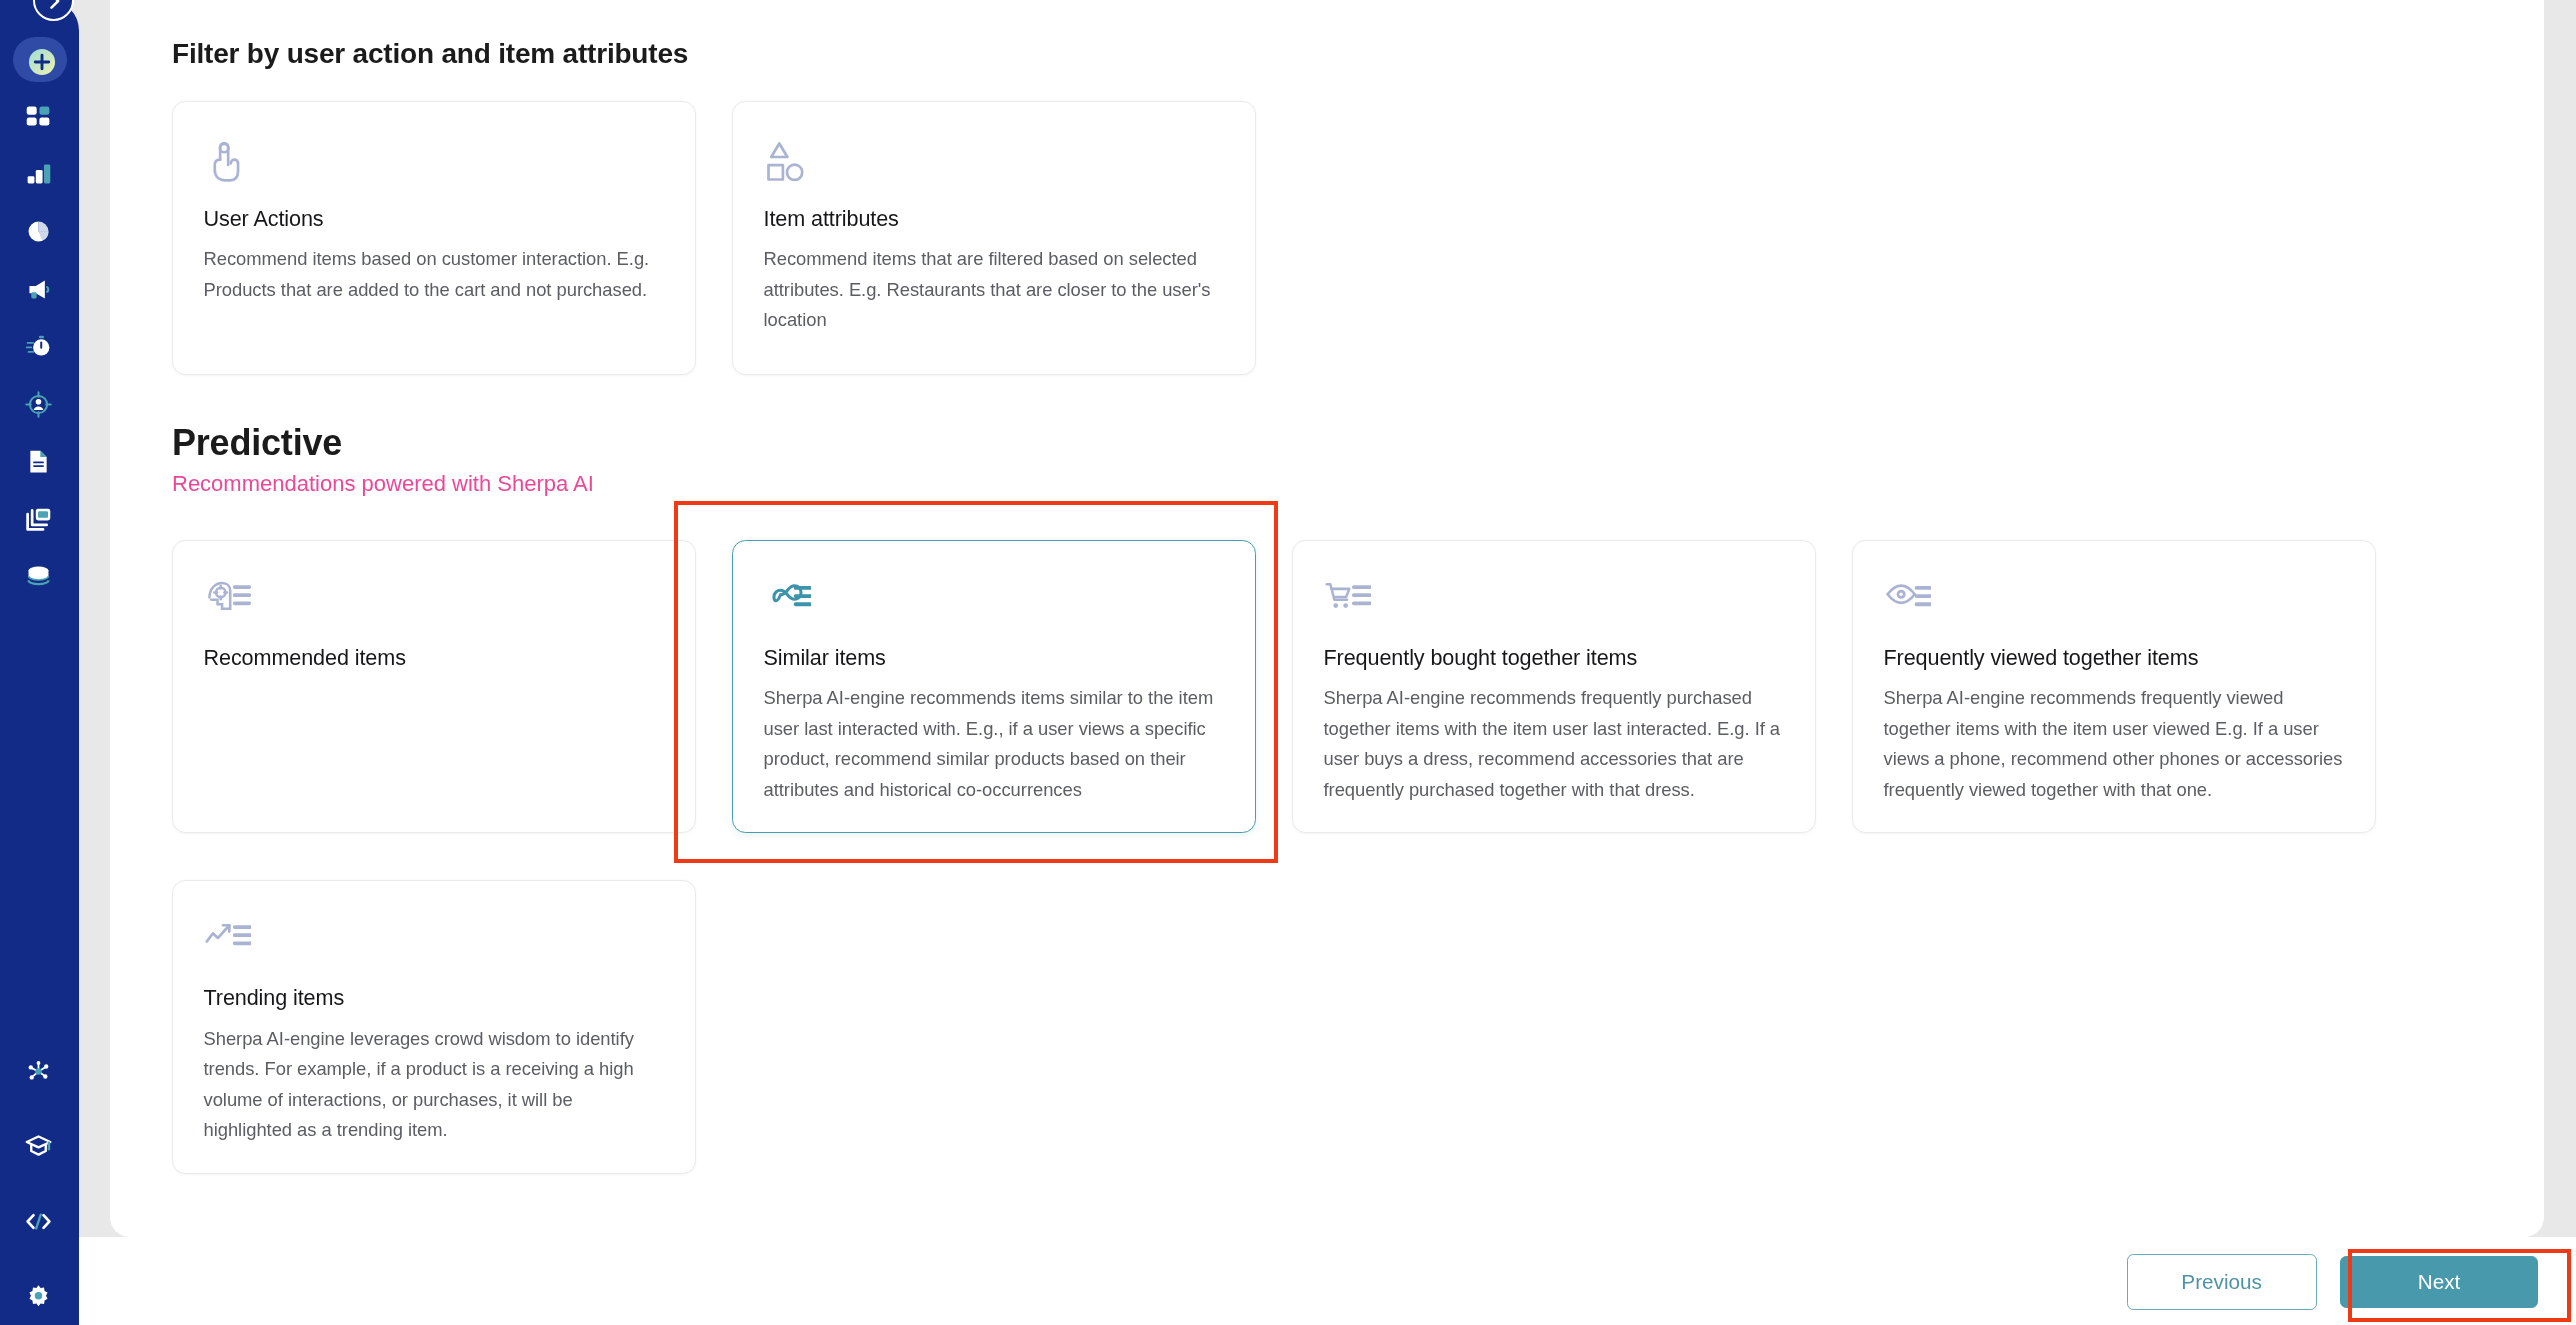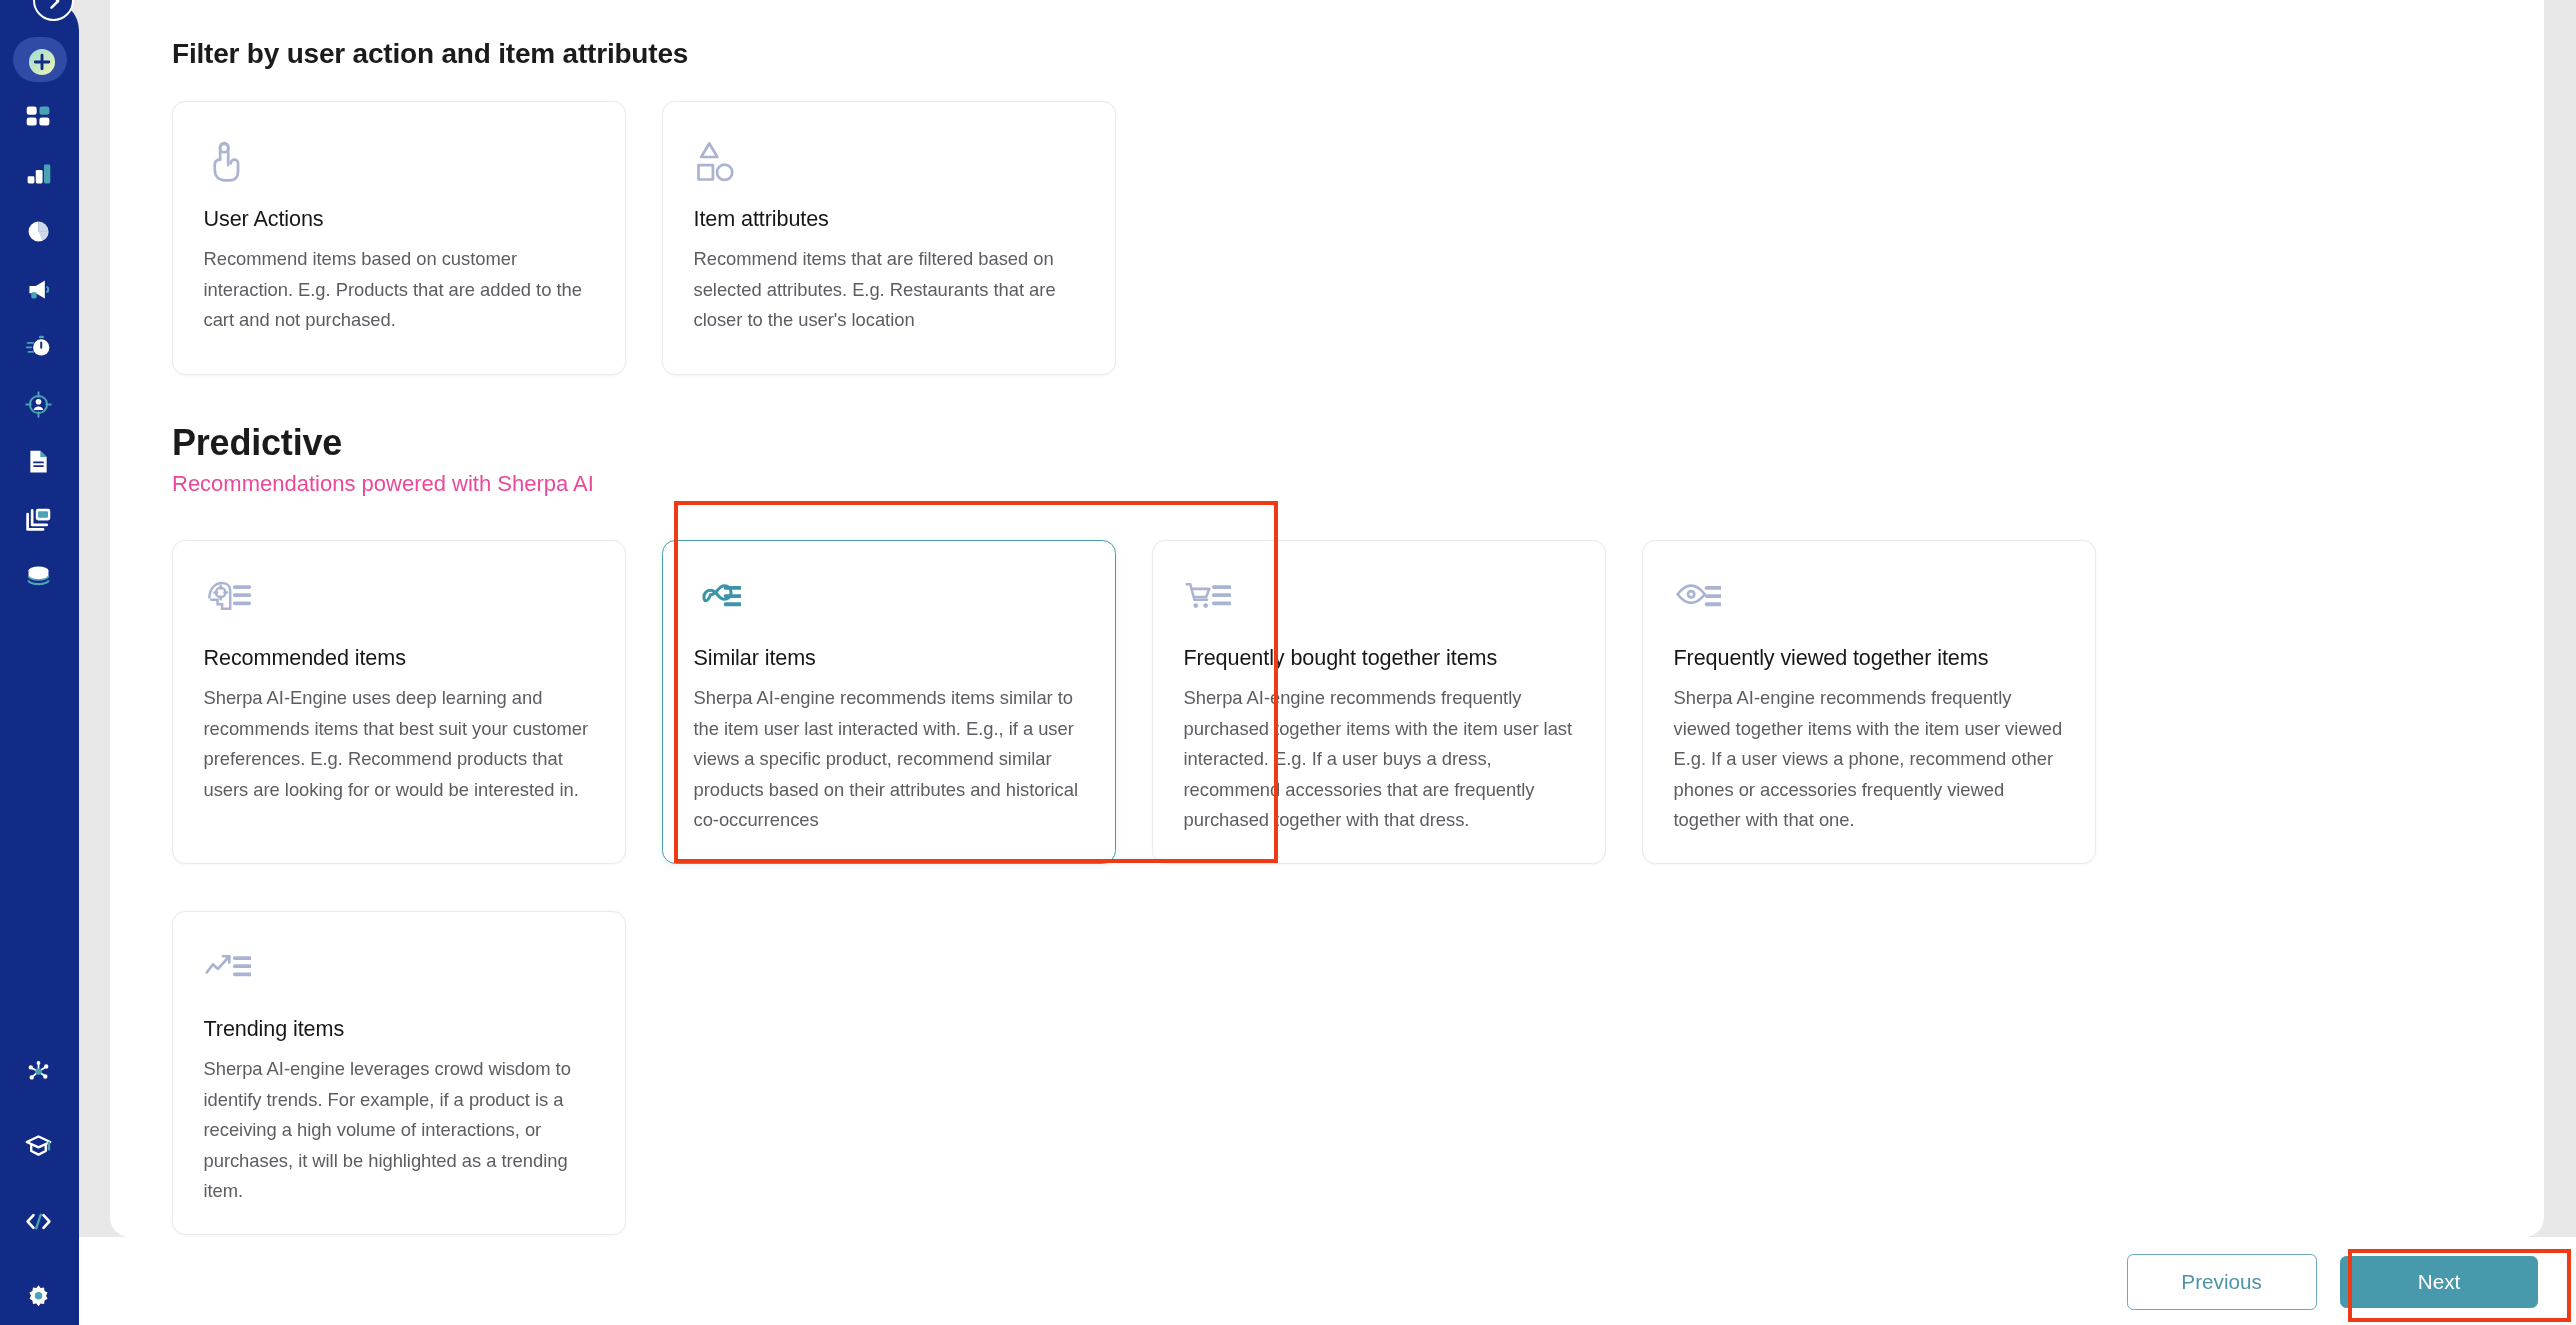--- a/index.html
+++ b/index.html
@@ -59,21 +59,21 @@
     letter-spacing:-0.2px; margin:0 0 7.2px 20px;
   }
   .sub-caption {
     font-size:22px; color:#ec4899; margin:0 0 27px 20px;
     font-weight:normal;
   }
 
   .grid { display:flex; flex-wrap:wrap; gap:0; margin-left:20px; }
 
   .card {
-    width:454px; min-height:274px;
+    width:524px; min-height:274px;
     background:#fff;
     border:1.3px solid #eaeaec;
     border-radius:13.5px;
     padding:36px 30.5px 27px 30.5px;
     margin-right:36px;
     box-shadow:0 0.9px 2.7px rgba(20,20,40,0.045);
     position:relative;
   }
   .card.tall { min-height:286px;margin-top:16px; }
   .card.selected { border:1.8px solid #4a9cb0; box-shadow:0 1.8px 7.2px rgba(74,156,176,0.13); }
@@ -334,21 +334,20 @@
           <div class="card tall">
             <div class="card-icon">
               <svg width="47" height="40" viewBox="0 0 52 44" fill="none" stroke="#aab4d2" stroke-width="2.8" stroke-linecap="round">
                 <path d="M6 22.5C6 13 12.5 6.5 20 6.5c5.5 0 9 3.5 9 8.5v20H20v-5h-5v-5H8"></path>
                 <circle cx="18.5" cy="17" r="5.2"></circle>
                 <path d="M18.5 9.5v3M18.5 21.5v3M11.5 17h3M22.5 17h3"></path>
                 <path d="M34 11h16M34 20h16M34 29h16" stroke-width="4.2"></path>
               </svg>
             </div>
             <div class="card-title">Recommended items</div>
-            <div class="card-desc">Sherpa AI-Engine uses deep learning and recommends items that best suit your customer preferences. E.g. Recommend products that users are looking for or would be interested in.</div>
           </div>
 
           <div class="card tall selected">
             <div class="card-icon">
               <svg width="47" height="40" viewBox="0 0 52 44" fill="none">
                 <path d="M11 22c0-4.4 3.4-7.5 7.3-7.5 3.5 0 5.6 2.3 7.7 5 2.1 2.7 4.2 5 7.7 5 3.9 0 7.3-3.1 7.3-7.5s-3.4-7.5-7.3-7.5c-3.5 0-5.6 2.3-7.7 5-2.1 2.7-4.2 5-7.7 5C14.4 29.5 11 26.4 11 22z" stroke="#3d93a8" stroke-width="3.4"></path>
                 <path d="M35 12h16M35 21h16M35 30h16" stroke="#3d93a8" stroke-width="4.2" stroke-linecap="round"></path>
               </svg>
             </div>
             <div class="card-title">Similar items</div>

